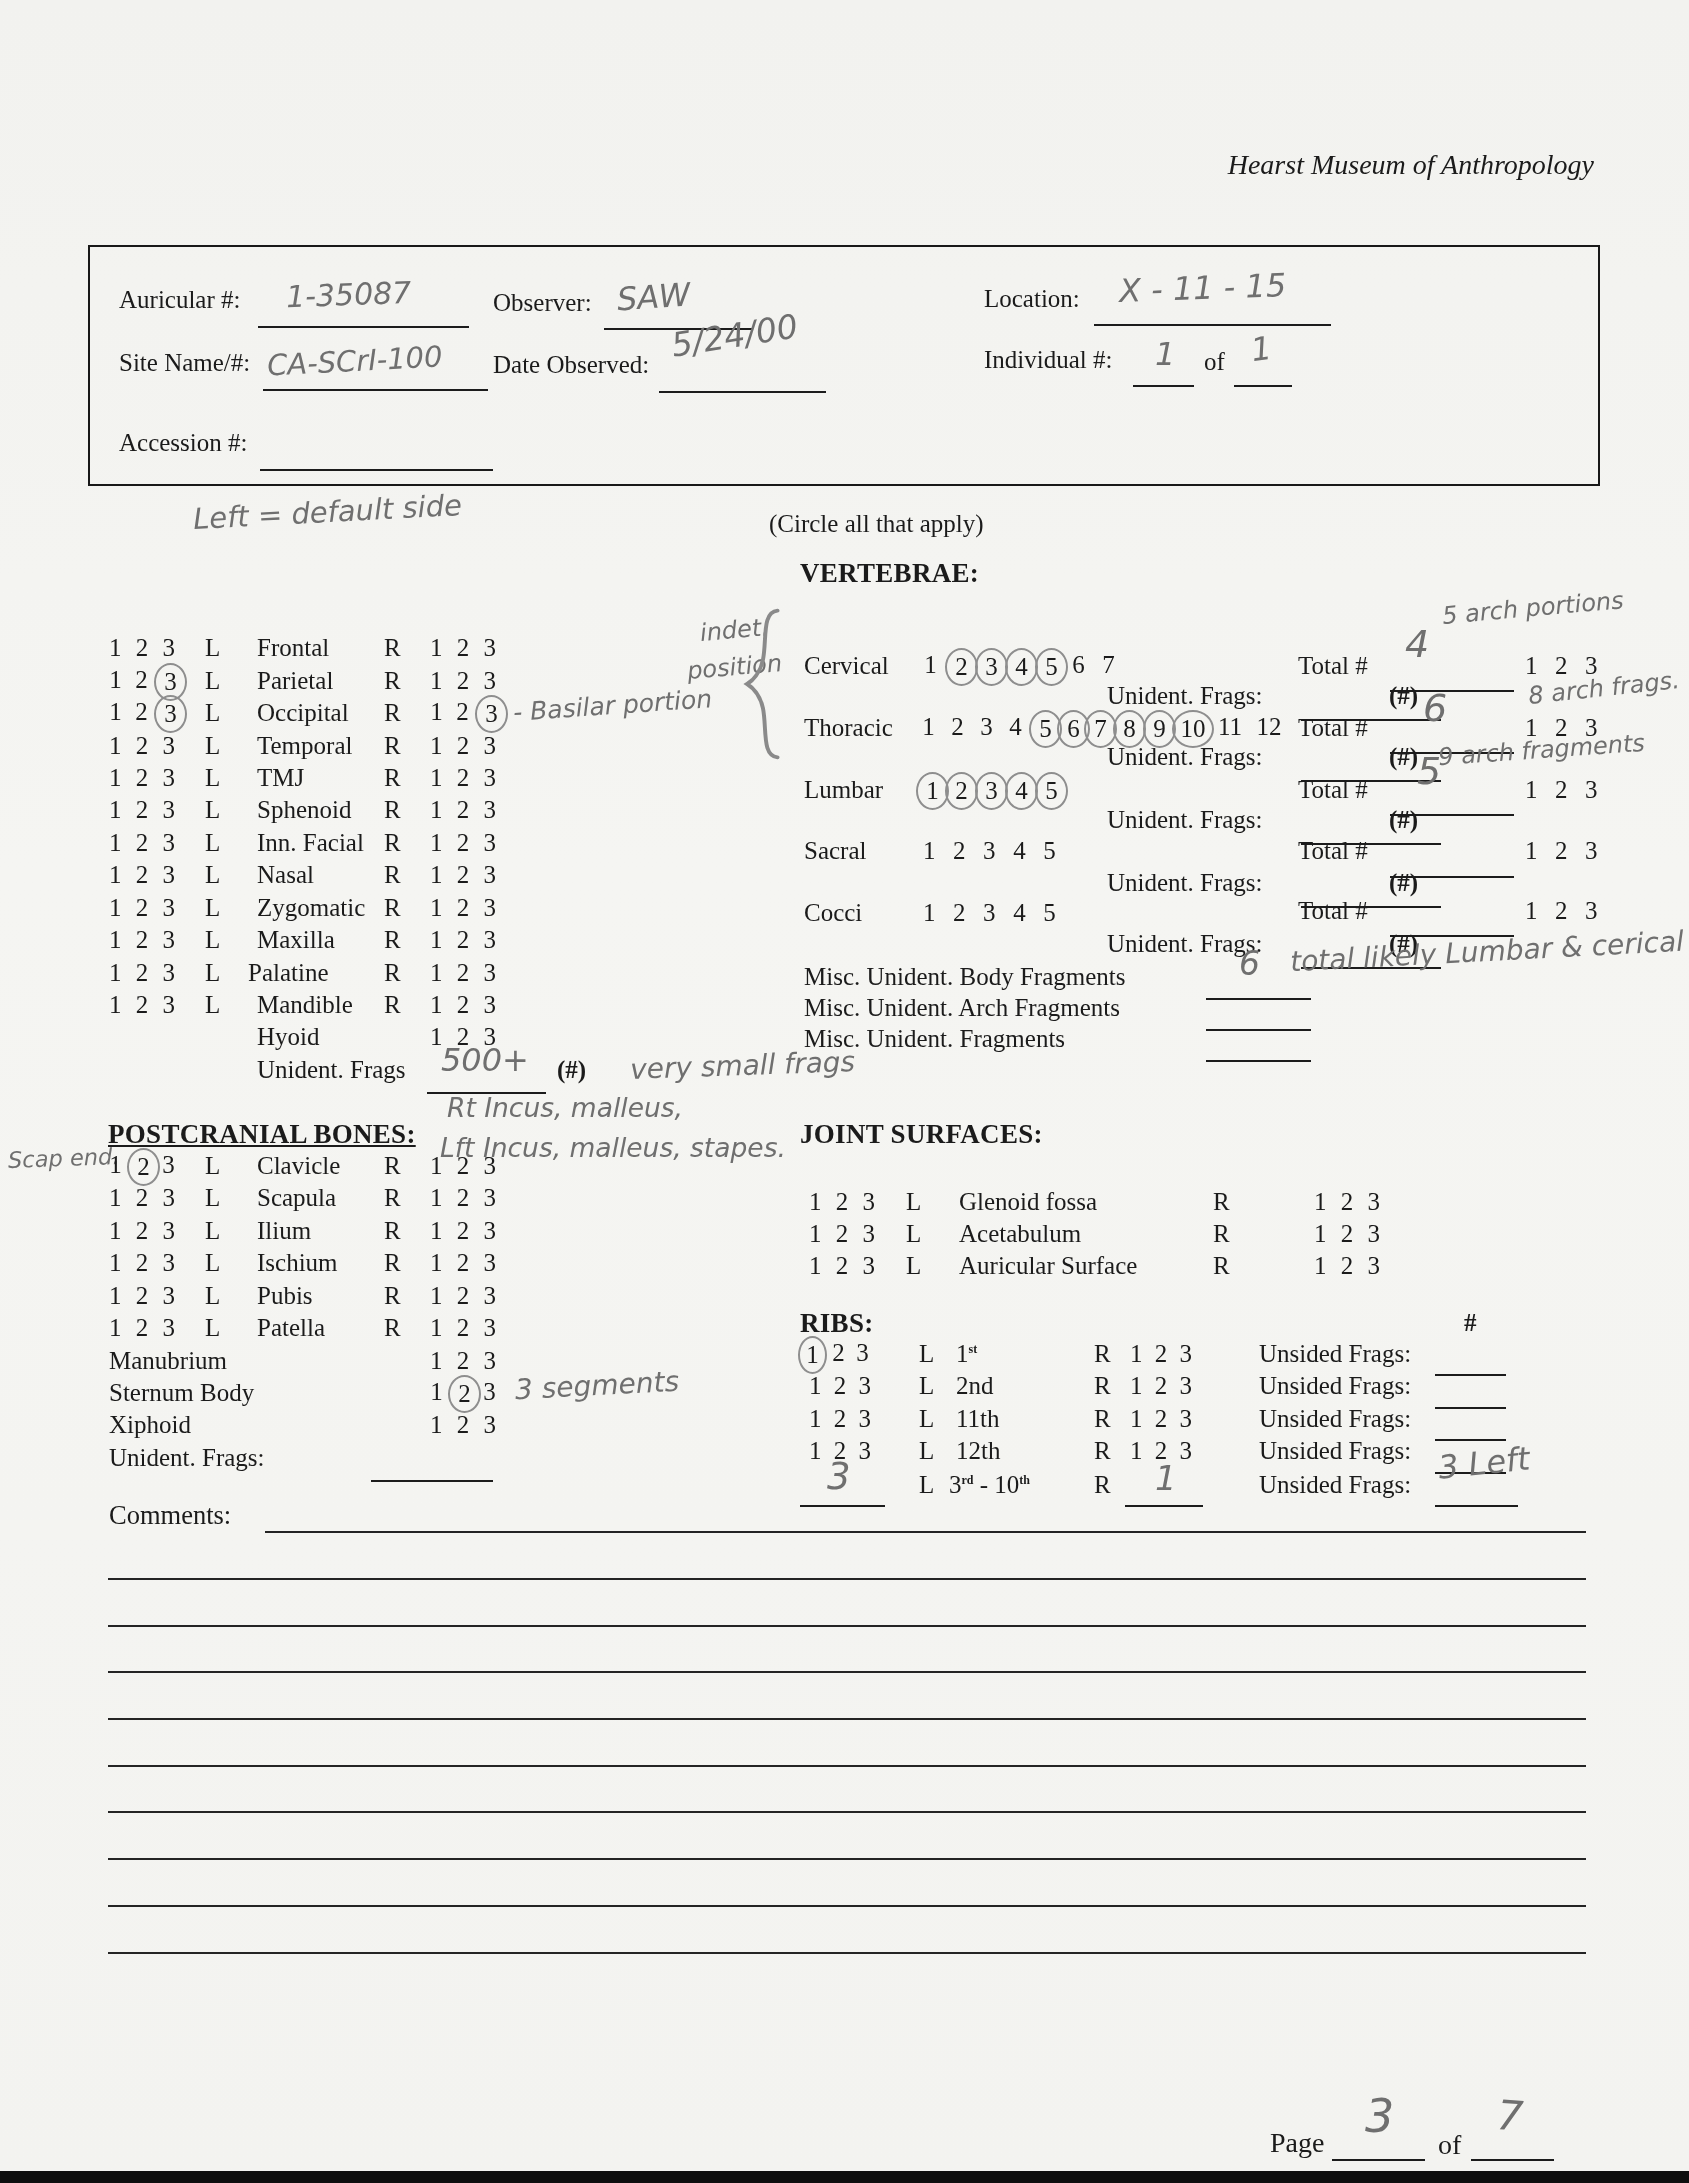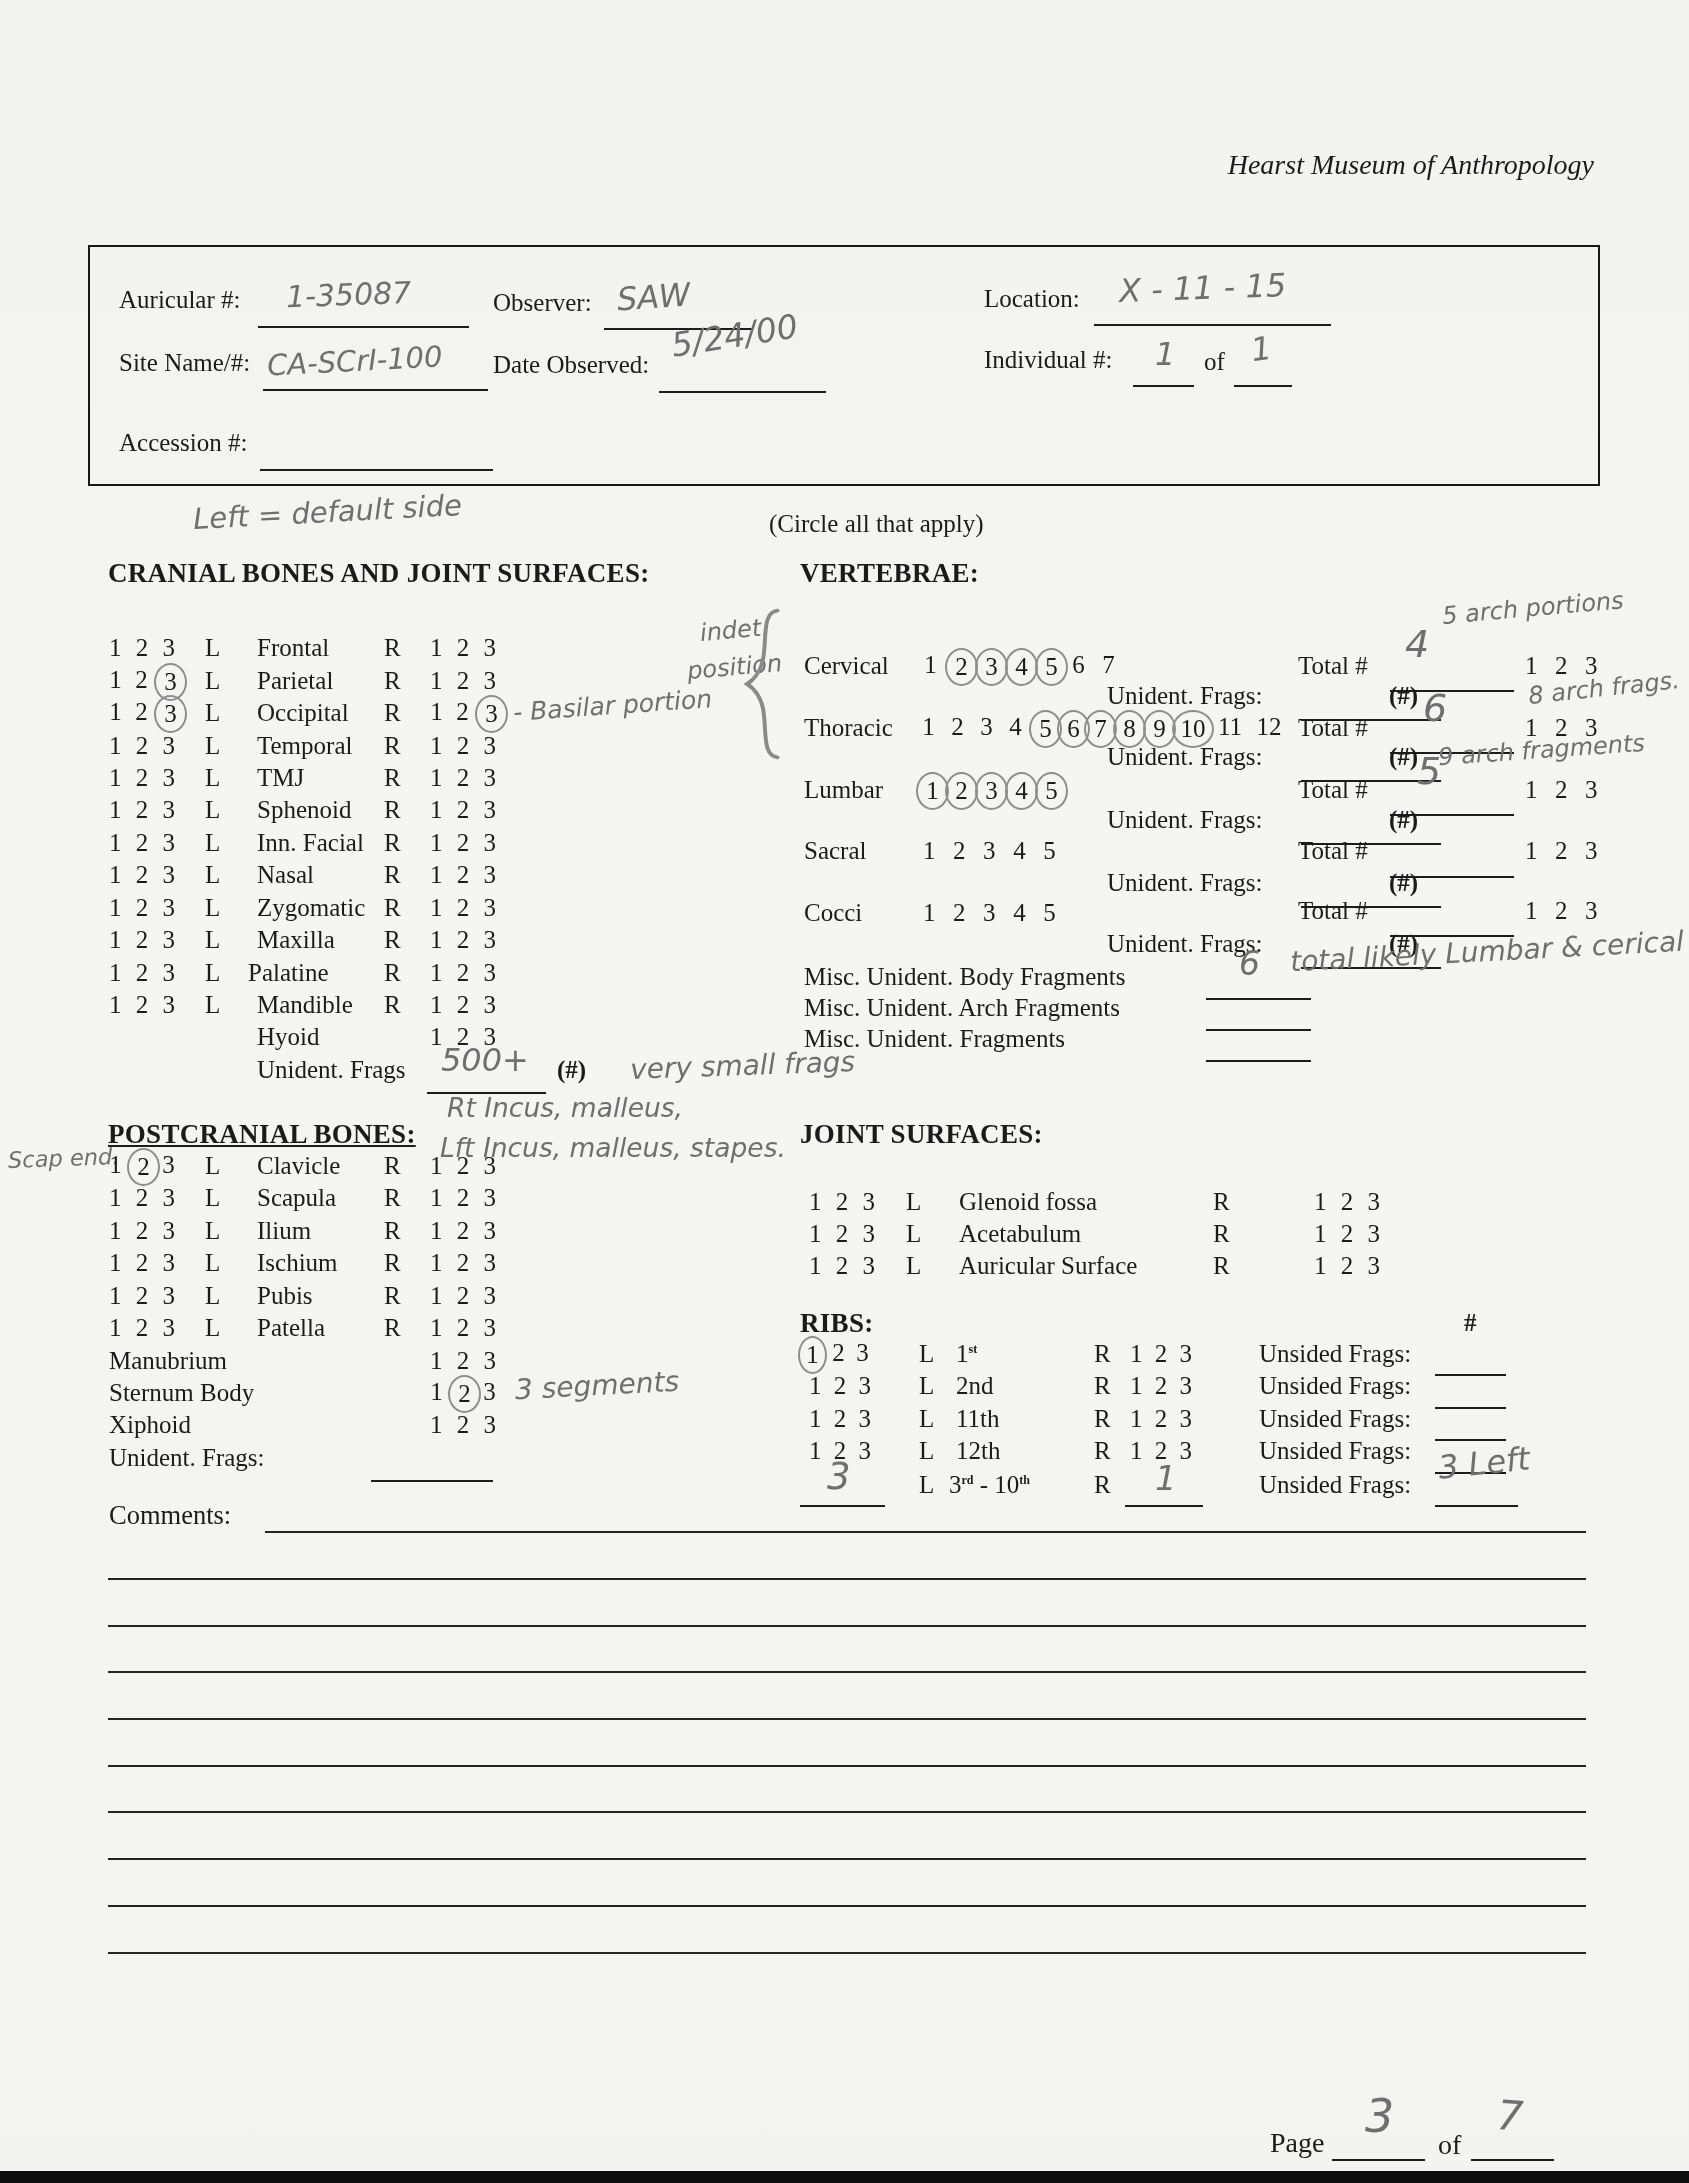--- a/index.html
+++ b/index.html
@@ -56,21 +56,20 @@
   <div class="hw" style="left:1155px;top:335px;font-size:32px;">1</div>
   <div class="t" style="left:1204px;top:348px;">of</div>
   <div class="ul" style="left:1234px;top:385px;width:58px;"></div>
   <div class="hw" style="left:1251px;top:330px;font-size:32px;transform:rotate(-8deg);">1</div>
   <div class="t" style="left:119px;top:429px;">Accession #:</div>
   <div class="ul" style="left:260px;top:469px;width:233px;"></div>
 
   <div class="hw" style="left:193px;top:495px;font-size:29px;transform:rotate(-3deg);">Left = default side</div>
   <div class="t" style="left:736px;top:510px;margin-left:33px;">(Circle all that apply)</div>
 
-  <div class="t h" style="left:108px;top:559px;">CRANIAL BONES AND JOINT SURFACES:</div>
   <div class="t h" style="left:800px;top:559px;">VERTEBRAE:</div>
 
   <div class="t ws" style="left:109px;top:634px;">1 2 3</div>
   <div class="t" style="left:205px;top:634px;">L</div>
   <div class="t" style="left:257px;top:634px;">Frontal</div>
   <div class="t" style="left:384px;top:634px;">R</div>
   <div class="t ws" style="left:430px;top:634px;">1 2 3</div>
 
   <div class="dig" style="left:101px;top:663px;">1</div>
   <div class="dig" style="left:127px;top:663px;">2</div>

